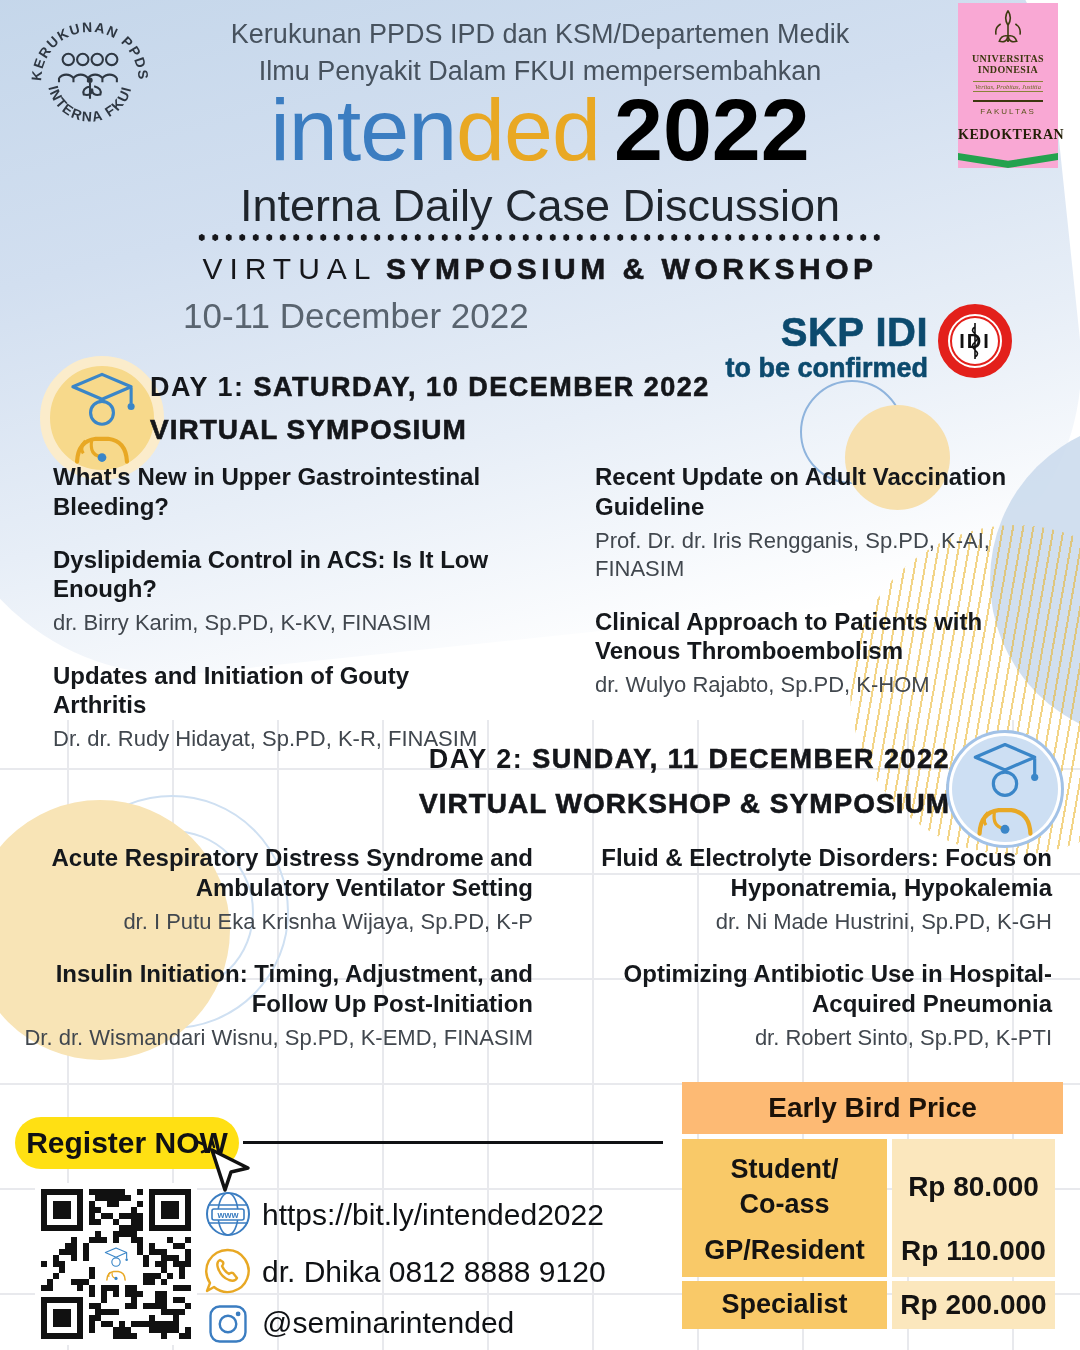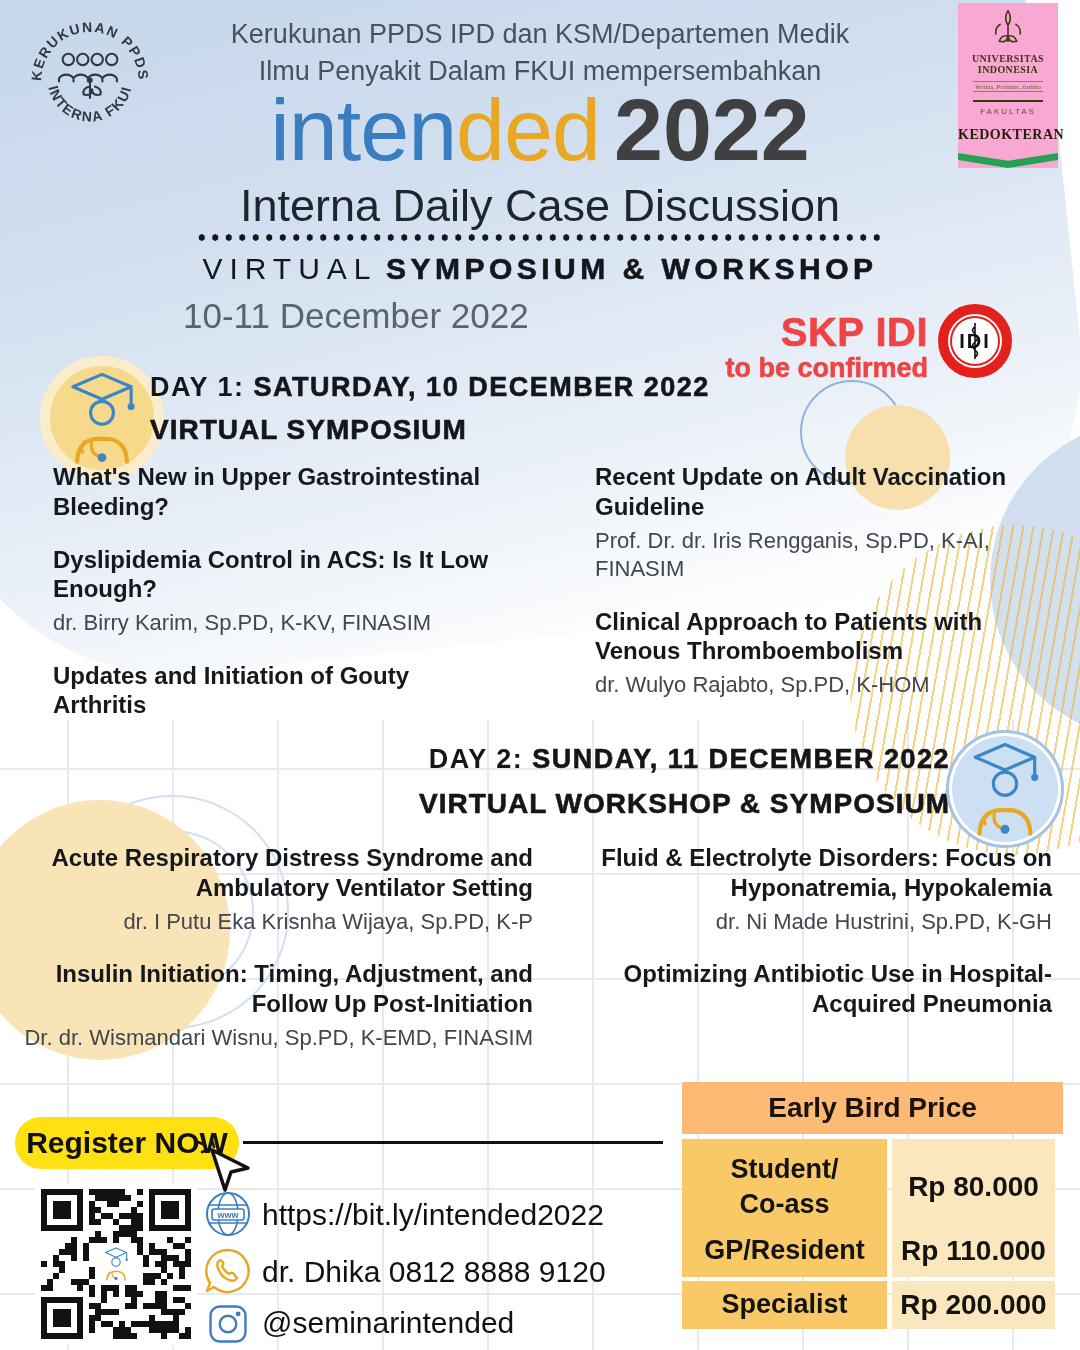--- a/index.html
+++ b/index.html
@@ -46,33 +46,33 @@
   .banner .fak{font-size:8px;letter-spacing:2px;color:#5a531b;}
   .banner .ked{font-family:"Liberation Serif",serif;font-weight:bold;
        font-size:14px;letter-spacing:.5px;color:#231f07;margin:11px 0 10px 0;}
   .banner-chevron{height:15px;background:#24a24e;
        clip-path:polygon(0 0,50% 52%,100% 0,100% 46%,50% 100%,0 46%);}
   
   .main-title{left:0;right:0;top:84px;text-align:center;
        font-size:88px;line-height:92px;letter-spacing:-1px;}
   .main-title .blue{color:#3b7dc1;}
   .main-title .gold{color:#e9a823;}
-  .main-title .year{color:#404040;font-weight:700;margin-left:14px;letter-spacing:0;}
+  .main-title .year{color:#000000;font-weight:700;margin-left:14px;letter-spacing:0;}
   .subtitle{left:0;right:0;top:180px;text-align:center;
        font-size:45px;color:#1f252c;}
   .dotted{left:195px;top:233px;width:690px;height:9px;
        background-image:radial-gradient(circle,#15161a 3px,transparent 3.4px);
        background-size:13.5px 9px;background-position:0 0;background-repeat:repeat-x;}
   .event-line{left:0;right:0;top:252px;text-align:center;font-size:30px;color:#15161a;}
   .event-line .lt{font-weight:400;letter-spacing:7px;}
   .event-line .bd{font-weight:700;letter-spacing:4.5px;}
   .xb{-webkit-text-stroke:0.6px currentColor;}
   .dates{left:183px;top:296px;font-size:35px;color:#59646f;}
   
-  .skp{right:152px;top:310px;text-align:right;color:#ef4444;}
+  .skp{right:152px;top:310px;text-align:right;color:#0c4a6e;}
   .skp .l1{font-size:40px;font-weight:700;letter-spacing:.5px;}
   .skp .l2{font-size:27px;font-weight:700;margin-top:-2px;}
   .idi{left:938px;top:304px;width:74px;height:74px;border-radius:50%;
        background:#fff;border:10px solid #e3201b;box-sizing:border-box;}
   .idi .ring{position:absolute;inset:2px;border:2.5px solid #e3201b;border-radius:50%;}
   .idi .txt{position:absolute;inset:0;display:flex;align-items:center;justify-content:center;
        font-weight:700;font-size:20px;letter-spacing:2px;color:#111;}
   .idi svg{position:absolute;left:50%;top:50%;transform:translate(-50%,-50%);}
   
   .day-badge{width:104px;height:104px;border-radius:50%;background:#f7d98b;
@@ -214,20 +214,21 @@
 <div class="abs talks" style="left:53px;top:462px;width:455px;">
   <div class="talk">
     <div class="t">What's New in Upper Gastrointestinal Bleeding?</div>
   </div>
   <div class="talk">
     <div class="t">Dyslipidemia Control in ACS: Is It Low Enough?</div>
     <div class="s">dr. Birry Karim, Sp.PD, K-KV, FINASIM</div>
   </div>
   <div class="talk">
     <div class="t">Updates and Initiation of Gouty Arthritis</div>
+    <div class="s">Dr. dr. Rudy Hidayat, Sp.PD, K-R, FINASIM</div>
   </div>
 </div>
 <div class="abs talks" style="left:595px;top:462px;width:458px;">
   <div class="talk">
     <div class="t">Recent Update on Adult Vaccination Guideline</div>
     <div class="s">Prof. Dr. dr. Iris Rengganis, Sp.PD, K-AI, FINASIM</div>
   </div>
   <div class="talk">
     <div class="t">Clinical Approach to Patients with Venous Thromboembolism</div>
     <div class="s">dr. Wulyo Rajabto, Sp.PD, K-HOM</div>
@@ -255,20 +256,21 @@
     <div class="s">Dr. dr. Wismandari Wisnu, Sp.PD, K-EMD, FINASIM</div>
   </div>
 </div>
 <div class="abs talks ta-r" style="left:575px;top:843px;width:477px;">
   <div class="talk">
     <div class="t">Fluid &amp; Electrolyte Disorders: Focus on Hyponatremia, Hypokalemia</div>
     <div class="s">dr. Ni Made Hustrini, Sp.PD, K-GH</div>
   </div>
   <div class="talk">
     <div class="t">Optimizing Antibiotic Use in Hospital-Acquired Pneumonia</div>
+    <div class="s">dr. Robert Sinto, Sp.PD, K-PTI</div>
   </div>
 </div>
 
 <div class="abs register">Register NOW</div>
 <div class="abs reg-line"></div>
 <svg class="abs" style="left:196px;top:1136px;" width="62" height="62" viewBox="0 0 62 62">
   <path d="M6 16 L14 13 M16 4 L18 11 M2 6 L9 9" stroke="#111" stroke-width="2.5" fill="none" stroke-linecap="round"></path>
   <polygon points="16,14 52,32 35,36 29,54" fill="#ffffff" stroke="#111" stroke-width="3.5" stroke-linejoin="round"></polygon>
 </svg>
 

